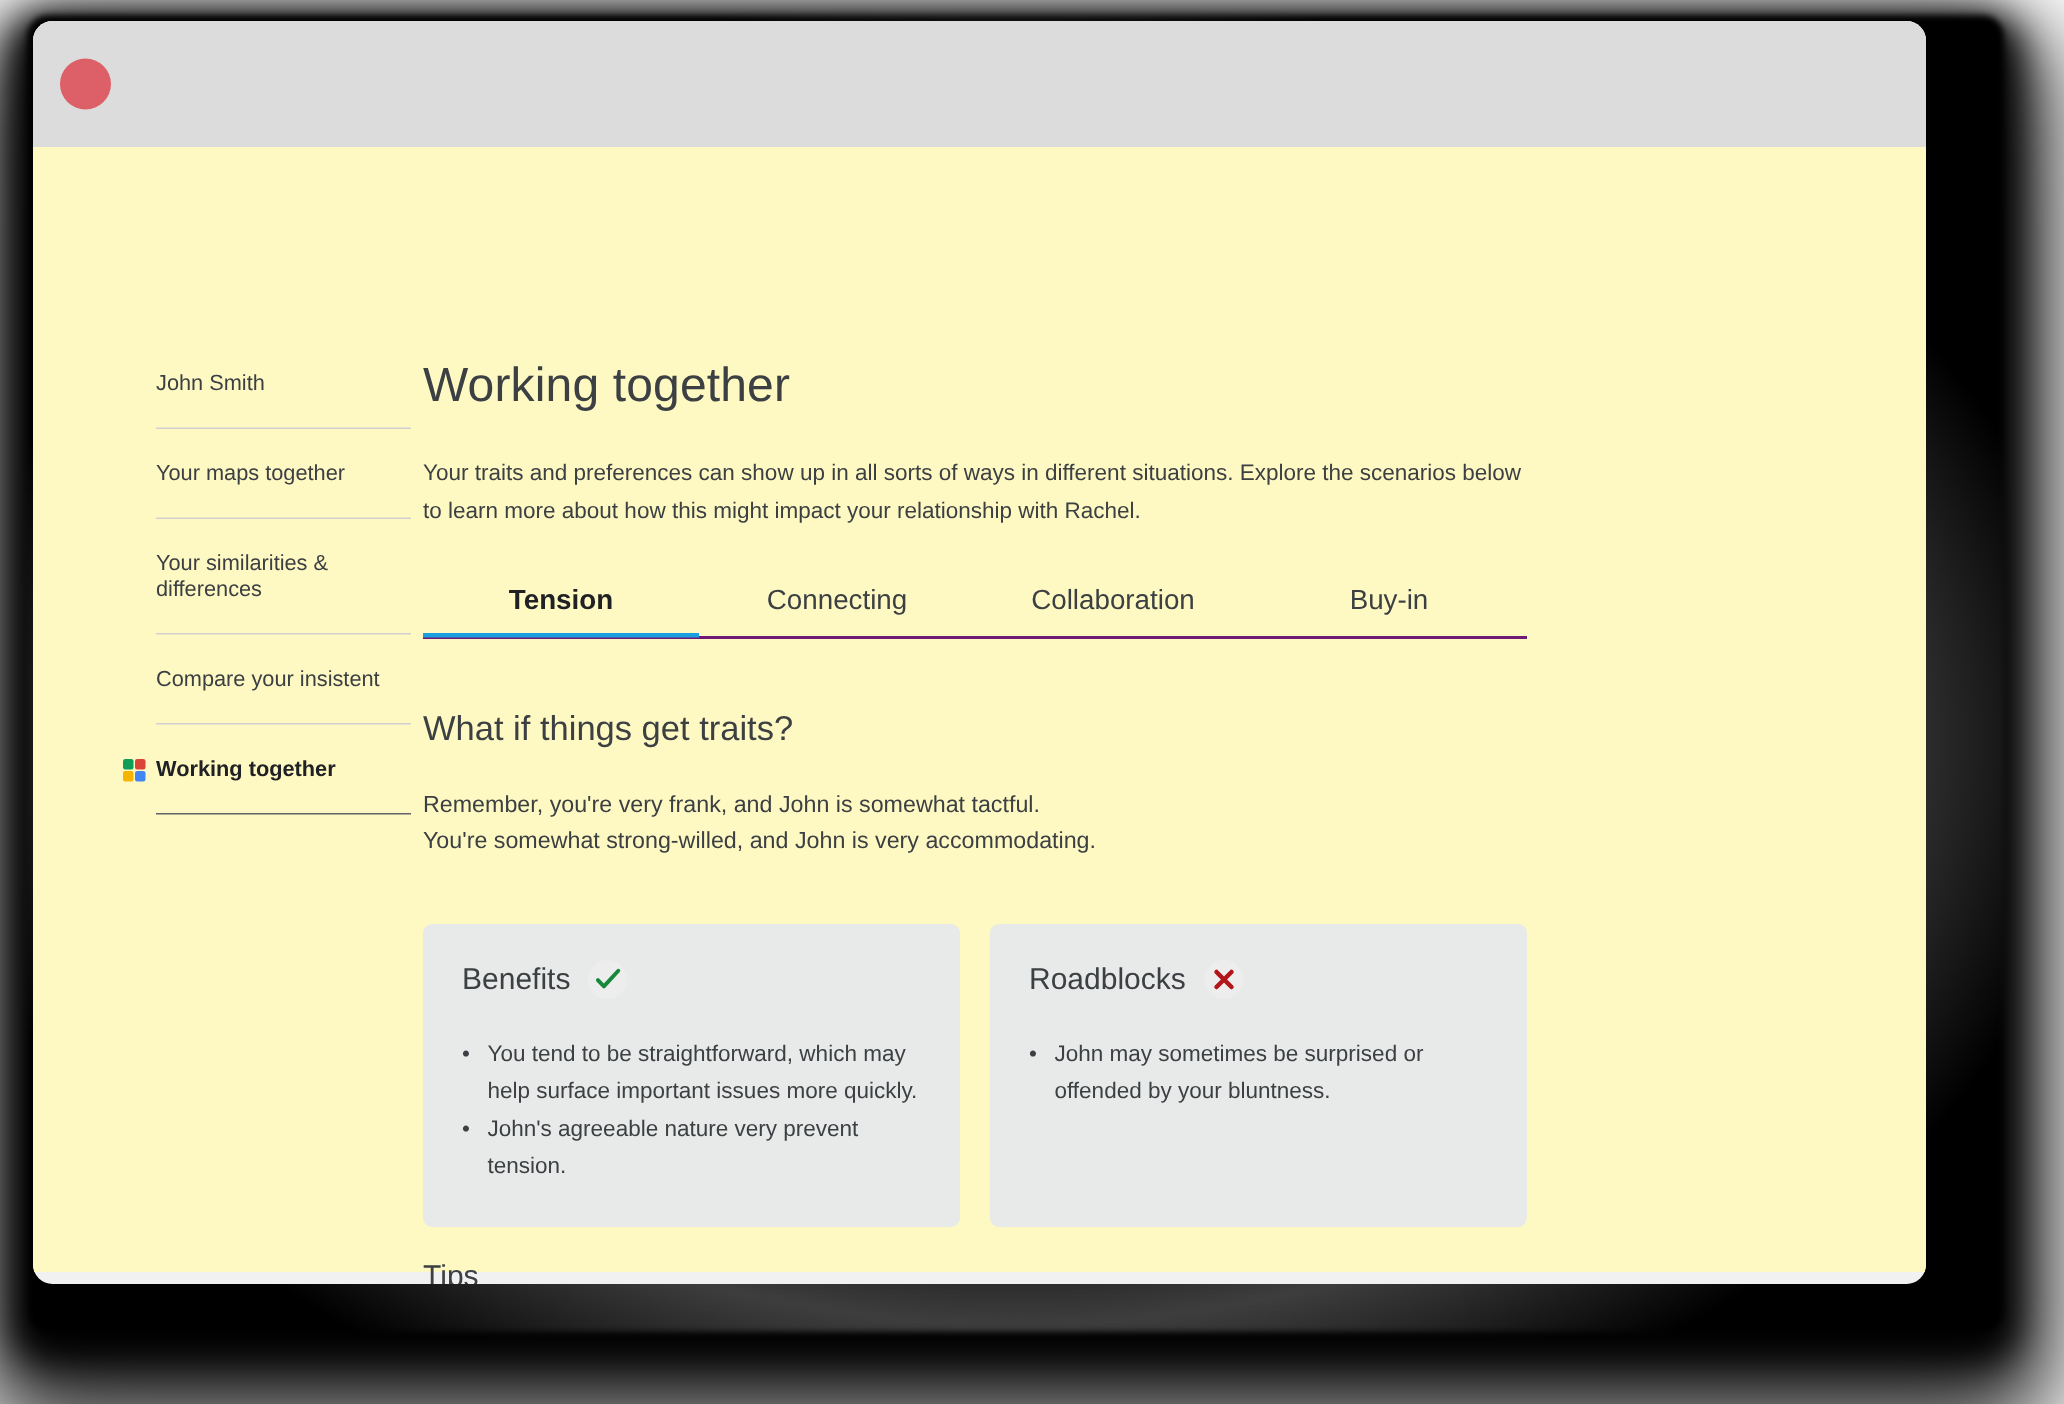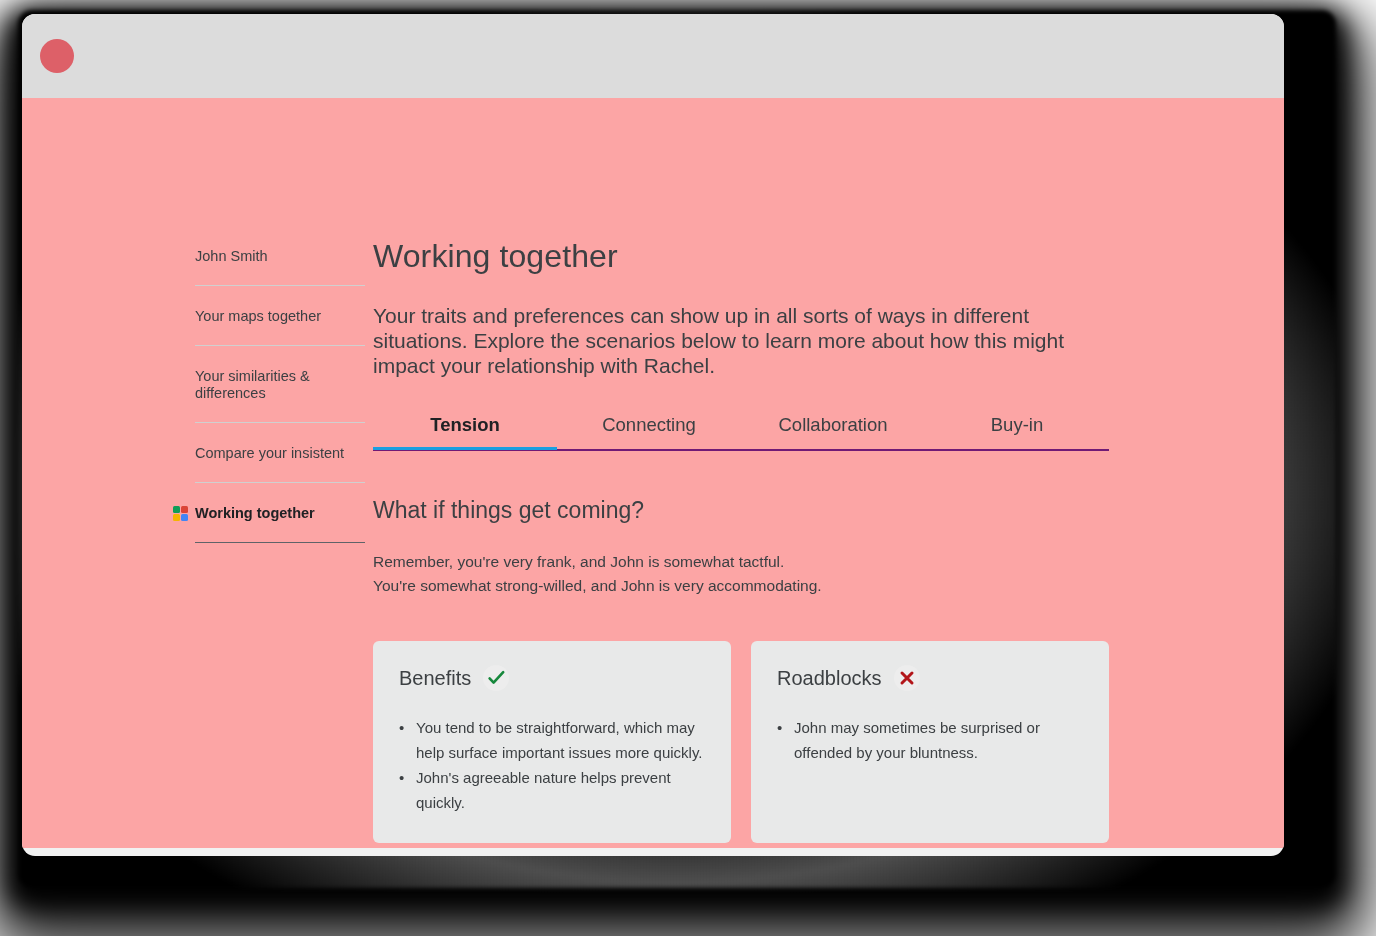--- a/index.html
+++ b/index.html
@@ -66,24 +66,23 @@
   }
   .traffic-dot {
     width: 34px;
     height: 34px;
     border-radius: 50%;
     background: #dd6068;
   }
 
   .viewport {
     height: 750px;
-    background: #fca5a5;
+    background: #fef9c3;
     display: flex;
     padding-top: 44px;
-    justify-content: center;
   }
 
   
   .sidebar {
     width: 260px;
     padding-left: 82px;
     padding-top: 106px;
     flex: 0 0 260px;
   }
   .nav-item {
@@ -132,21 +131,21 @@
 
   h1.page-title {
     font-size: 32px;
     font-weight: 400;
     color: #3c4043;
     letter-spacing: .1px;
     margin-bottom: 28px;
   }
 
   p.intro {
-    font-size: 21px;
+    font-size: 15px;
     line-height: 25px;
     color: #3c4043;
     max-width: 775px;
     margin-bottom: 36px;
   }
 
   
   .tabs {
     display: flex;
     border-bottom: 2px solid #701a75;
@@ -302,41 +301,41 @@
           <span>Connecting</span>
         </div>
         <div class="tab">
           <span>Collaboration</span>
         </div>
         <div class="tab">
           <span>Buy-in</span>
         </div>
       </div>
 
-      <h2 class="section-title">What if things get coming?</h2>
+      <h2 class="section-title">What if things get traits?</h2>
 
       <div class="remember-lines">
         <div>Remember, you're very frank, and John is somewhat tactful.</div>
         <div>You're somewhat strong-willed, and John is very accommodating.</div>
       </div>
 
       <div class="cards">
 
         <section class="card">
           <div class="card-head">
             <h3 class="card-title">Benefits</h3>
             <span class="badge">
               <svg width="20" height="20" viewBox="0 0 20 20" aria-hidden="true">
                 <path d="M3.6 10.4 L7.6 14.6 L17.2 4.2" fill="none" stroke="#16883c" stroke-width="2.6" stroke-linecap="round" stroke-linejoin="round"></path>
               </svg>
             </span>
           </div>
           <ul>
             <li>You tend to be straightforward, which may help surface important issues more quickly.</li>
-            <li>John's agreeable nature helps prevent quickly.</li>
+            <li>John's agreeable nature very prevent tension.</li>
           </ul>
         </section>
 
         <section class="card">
           <div class="card-head">
             <h3 class="card-title">Roadblocks</h3>
             <span class="badge">
               <svg width="18" height="18" viewBox="0 0 18 18" aria-hidden="true">
                 <path d="M4 4 L14 14 M14 4 L4 14" fill="none" stroke="#b3161a" stroke-width="3" stroke-linecap="round"></path>
               </svg>

